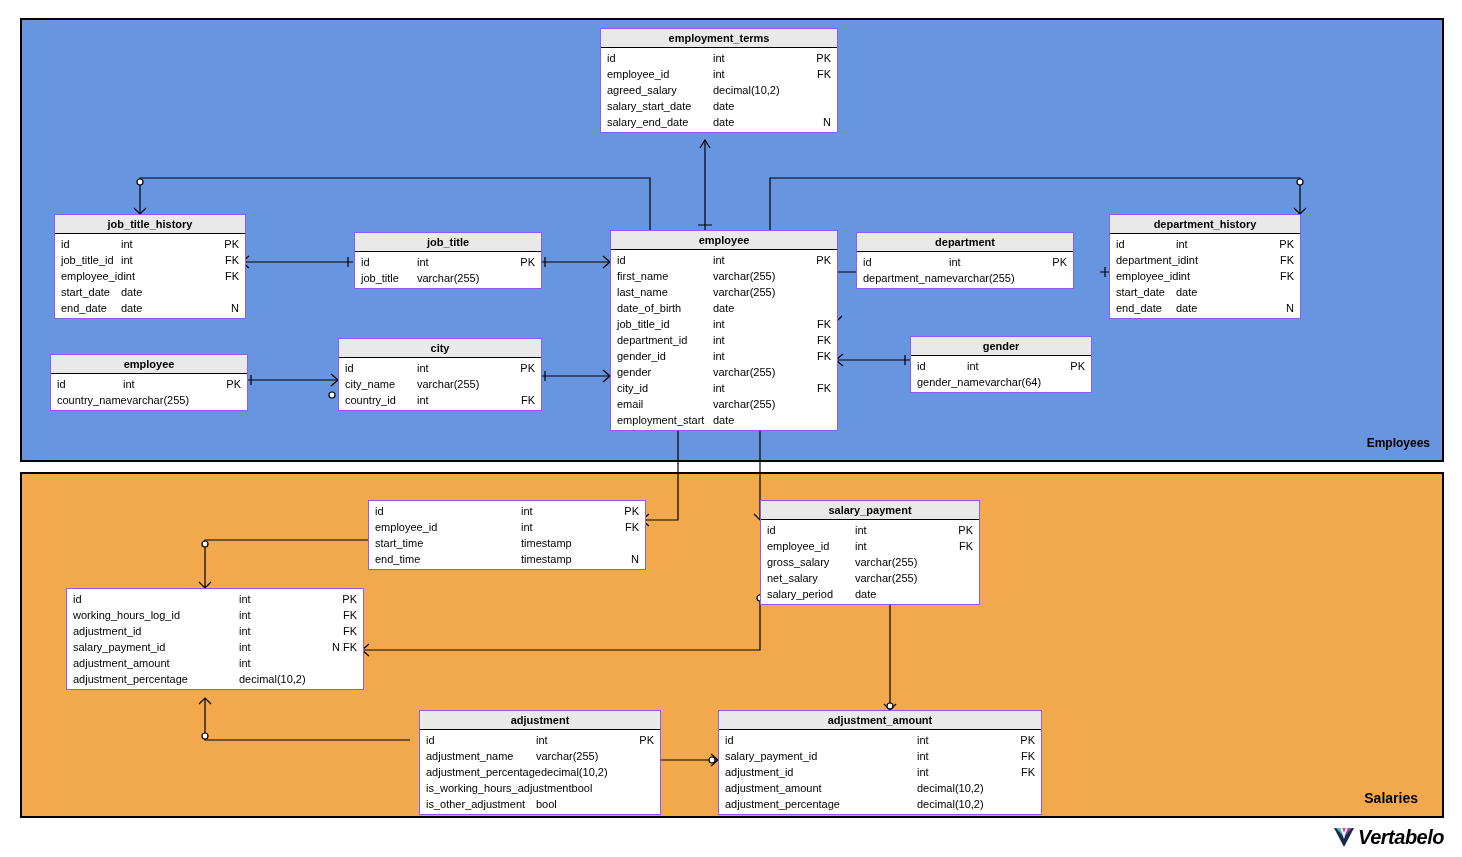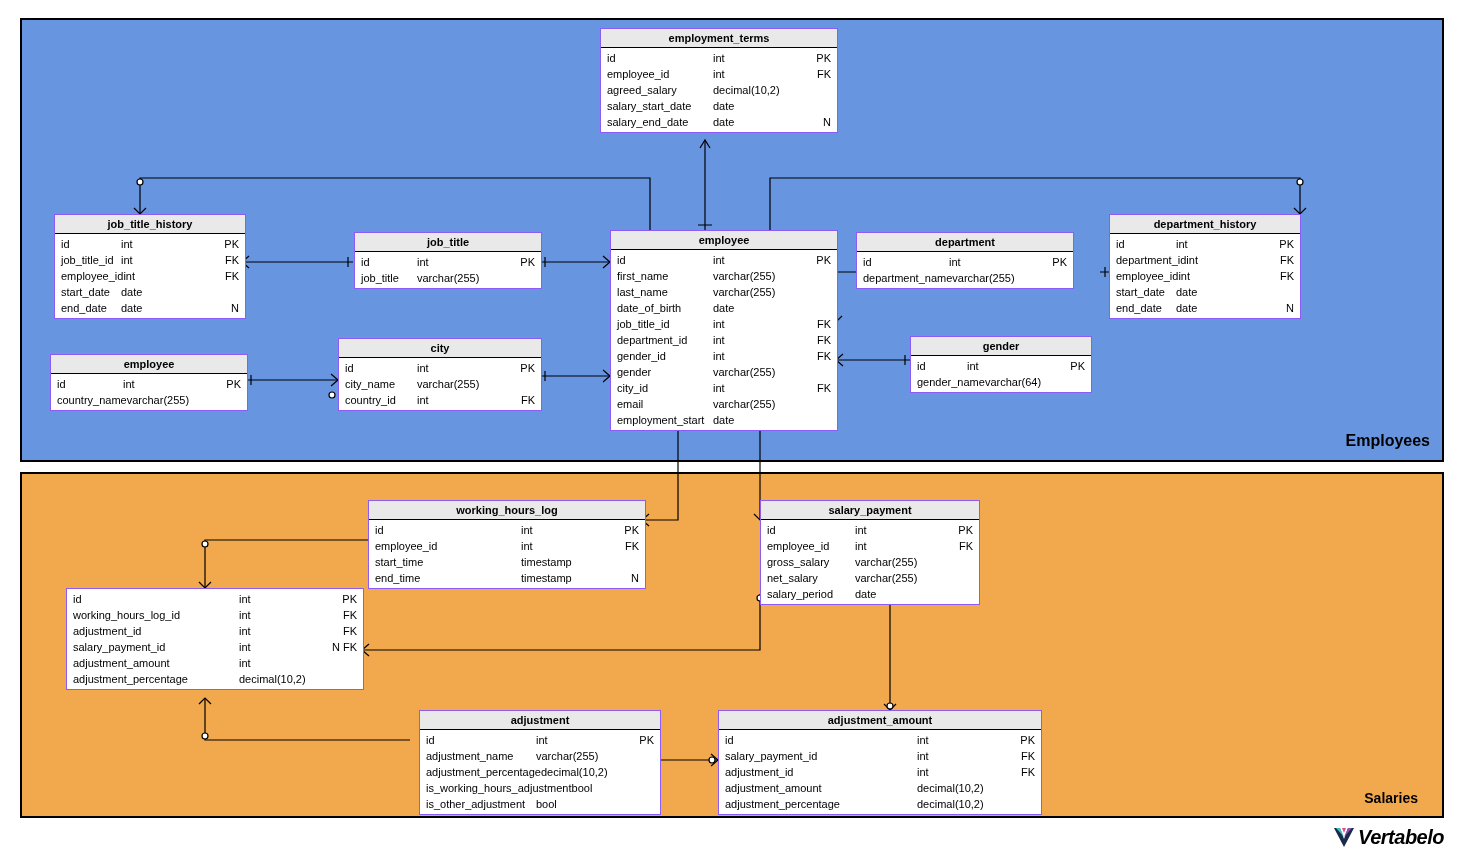--- a/index.html
+++ b/index.html
@@ -18,21 +18,21 @@
   .logo svg{width:24px;height:24px}
   .logo-text{font-family:Arial,Helvetica,sans-serif;font-size:20px;font-weight:bold;font-style:italic;letter-spacing:-0.5px}
 </style>
 </head>
 <body>
 
 <div class="page">
 
   <div class="area" style="left:20px;top:18px;width:1420px;height:440px;background:#6795e0"></div>
   <div class="area-label" style="position:absolute;left:20px;top:18px;width:1420px;height:440px;pointer-events:none">
-      <span style="position: absolute; right: 10px; bottom: 8px; font-weight: bold; font-size: 16px;">Employees</span>
+      <span style="position: absolute; right: 10px; bottom: 8px; font-weight: bold; font-size: 12px;">Employees</span>
     </div>
 
   <div class="area" style="left:20px;top:472px;width:1420px;height:342px;background:#f2a94d"></div>
   <div class="area-label" style="position:absolute;left:8px;top:472px;width:1420px;height:342px;pointer-events:none">
       <span style="position: absolute; right: 10px; bottom: 8px; font-weight: bold; font-size: 14px;">Salaries</span>
     </div>
 
   <svg class="lines" width="1462" height="857">
     <g stroke="#000" stroke-width="1.2" fill="none">
 
@@ -334,21 +334,20 @@
         </div>
         <div class="row">
           <span class="c-name">gender_name</span>
           <span class="c-type">varchar(64)</span>
           <span class="c-key"></span>
         </div>
       </div>
   </div>
 
   <div class="entity" style="left:368px;top:500px;width:276px">
-    <div class="entity-title">working_hours_log</div>
     <div class="entity-body">
         <div class="row">
           <span class="c-name">id</span>
           <span class="c-type">int</span>
           <span class="c-key">PK</span>
         </div>
         <div class="row">
           <span class="c-name">employee_id</span>
           <span class="c-type">int</span>
           <span class="c-key">FK</span>

